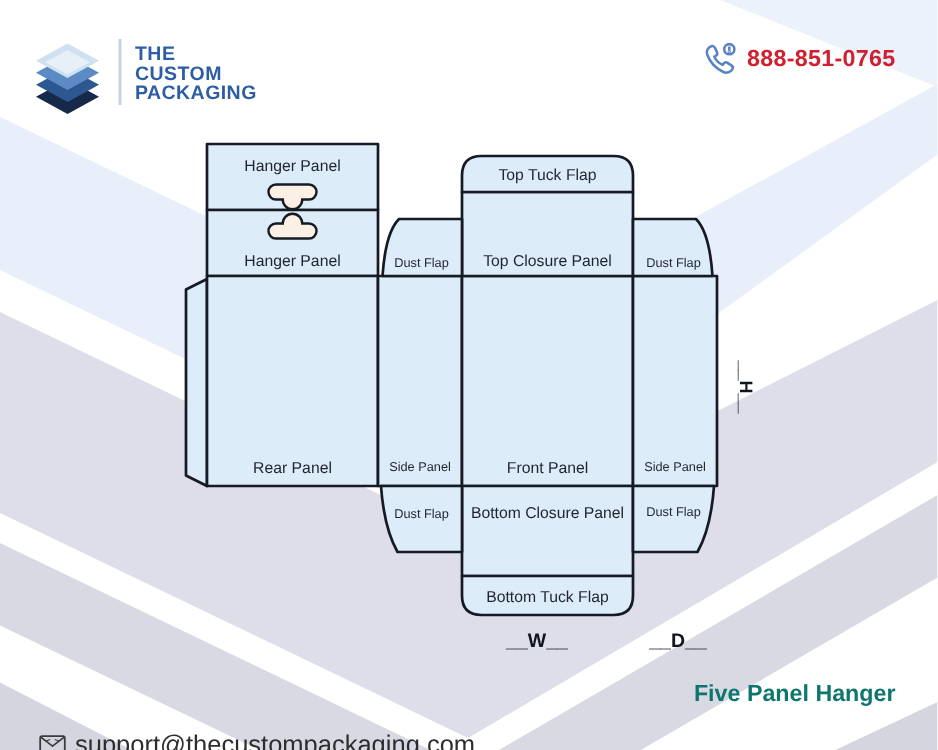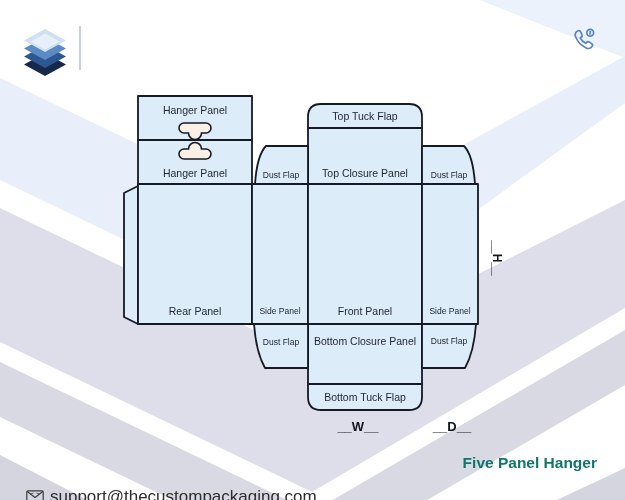--- a/index.html
+++ b/index.html
@@ -82,29 +82,35 @@
 
 <div class="hud logo">
   <svg width="50" height="60" viewBox="0 0 50 60">
     <polygon points="25,35 46,46.5 25,58 4,46.5" fill="#16294a"></polygon>
     <polygon points="25,27 46,38.5 25,50 4,38.5" fill="#2c5791"></polygon>
     <polygon points="25,19 46,30.5 25,42 4,30.5" fill="#5b8ac5"></polygon>
     <polygon points="25,11 46,22.5 25,34 4,22.5" fill="#cfe0f0"></polygon>
     <polygon points="25,15.5 40,23.5 25,31.5 10,23.5" fill="#e7eff8"></polygon>
   </svg>
   <div class="logo-divider"></div>
+  <div class="logo-text">
+    <div>THE</div>
+    <div>CUSTOM</div>
+    <div>PACKAGING</div>
+  </div>
 </div>
 
 <div class="hud phone">
   <svg width="27" height="27" viewBox="0 0 27 27" fill="none" stroke="#5b82c4" stroke-width="1.7" stroke-linecap="round" stroke-linejoin="round">
     <path d="M5.5,10.5 C4.5,8 6,5.5 8.2,4.8 C9.2,4.5 10.2,5 10.7,6 L12,8.8 C12.4,9.8 12,10.8 11.1,11.3 L10.2,11.8 C11.3,14.2 13.2,16.1 15.7,17.3 L16.4,16.4 C17.1,15.5 18.1,15.3 19,15.9 L21.6,17.6 C22.5,18.2 22.8,19.3 22.2,20.2 C21,22.2 18.3,23 16.3,22 C11.5,19.7 7.3,15.4 5.5,10.5 Z"></path>
     <circle cx="20.2" cy="6.8" r="3.4"></circle>
     <line x1="20.2" y1="5.6" x2="20.2" y2="7.0"></line>
     <circle cx="20.2" cy="8.4" r="0.3" fill="#5b82c4"></circle>
   </svg>
+  <span class="phone-number">888-851-0765</span>
 </div>
 
 <div class="hud email">
   <svg width="18" height="14" viewBox="0 0 18 14" fill="none" stroke="#3c3c3c" stroke-width="1.2" stroke-linejoin="round">
     <rect x="0.8" y="0.8" width="16.4" height="12.2" rx="1.2"></rect>
     <path d="M1.2,1.4 L9,7.4 L16.8,1.4"></path>
     <path d="M4.5,4 L7.5,3 M10.5,3 L13.5,4" stroke-width="0.8"></path>
   </svg>
   <span>support@thecustompackaging.com</span>
 </div>

